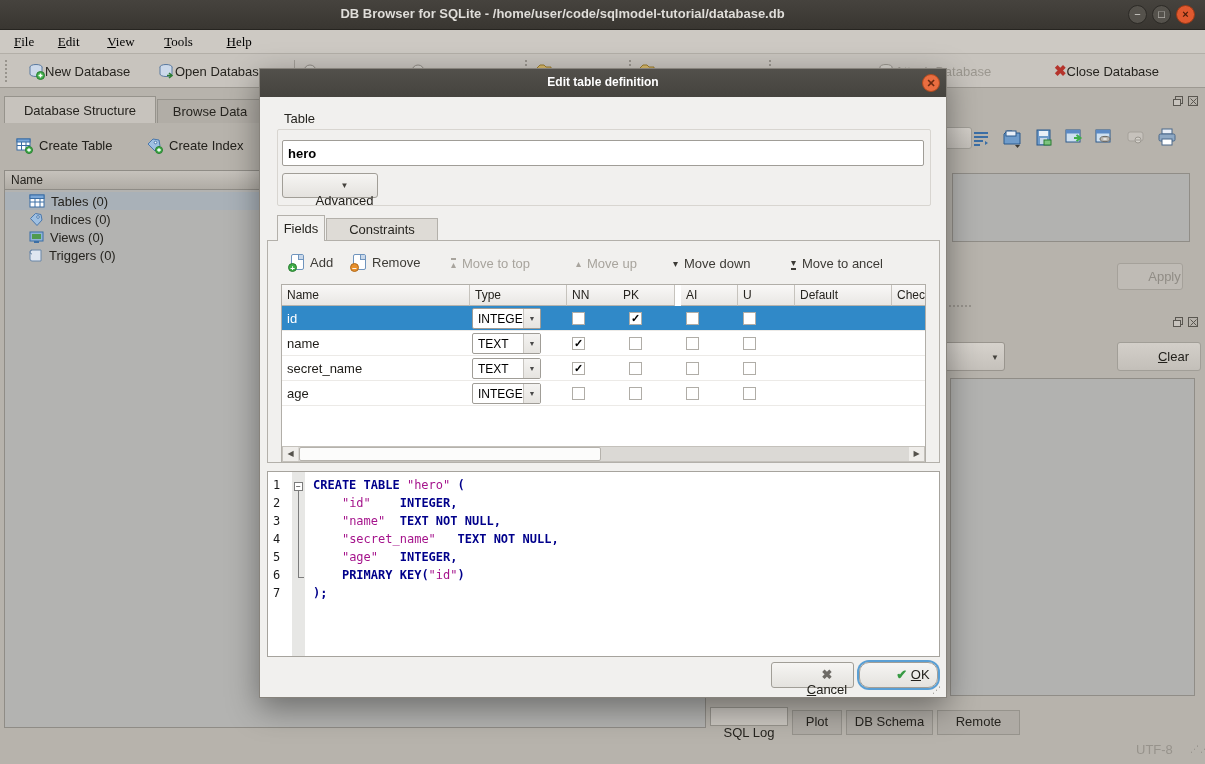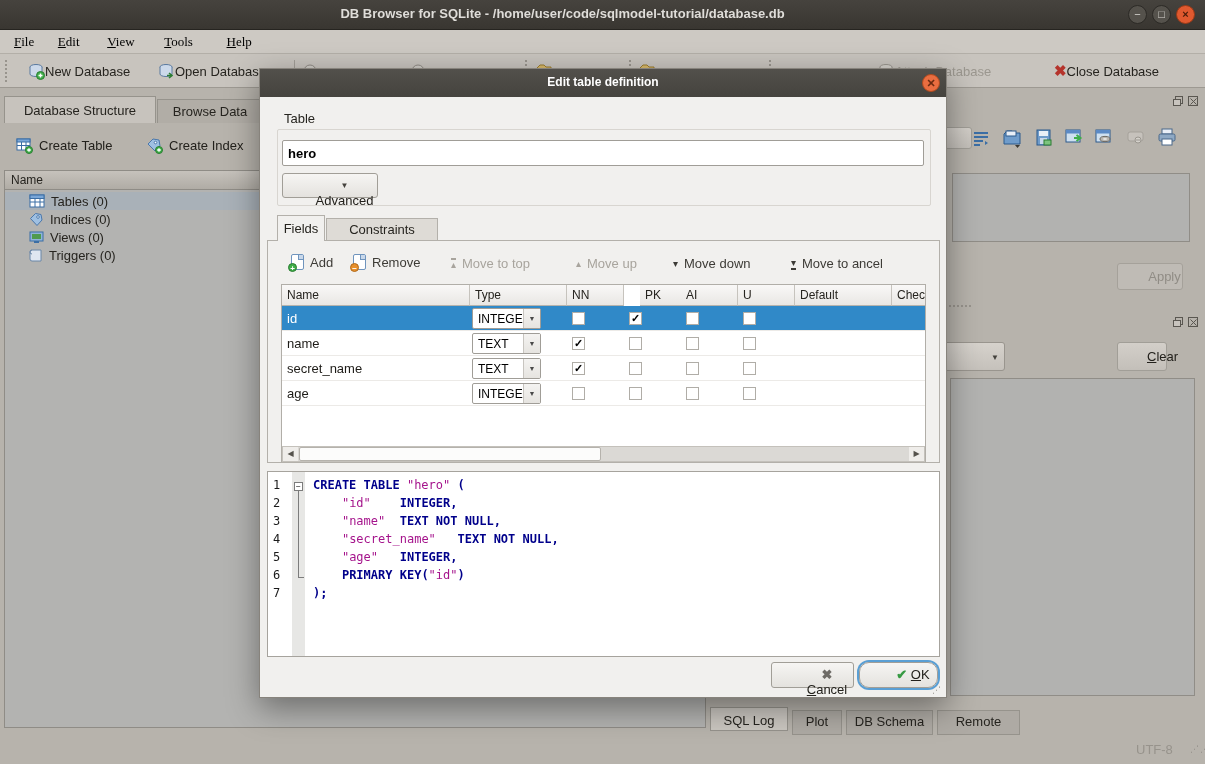--- a/index.html
+++ b/index.html
@@ -37,21 +37,21 @@
 
   
   .dockbtn { width:12px; height:12px; }
   .grayarea { background:#b2b2b0; border:1px solid #908d87; }
   .btn { background:linear-gradient(#f6f5f3,#e4e2de); border:1px solid #a19e97; border-radius:3px; text-align:center; color:#23211c;padding-left:29px; }
   .btn.graychrome { background:linear-gradient(#d3cfc9,#c3bfb9); }
   .btn.disabled { background:#bfbbb5; color:#908c85; border-color:#a5a19a; }
   .combo { background:linear-gradient(#d6d2cc,#c5c1bb); border:1px solid #99958e; border-radius:3px; }
   .combo .arr { position:absolute; right:5px; top:50%; transform:translateY(-50%); font-size:8px; color:#44423d; }
 
-  .bottomtab { position:absolute; top:707px; height:24px; border:1px solid #96938c; text-align:center; padding-top:5px; }
+  .bottomtab { position:absolute; top:707px; height:14px; border:1px solid #96938c; text-align:center; padding-top:17px; }
   .bottomtab.active { background:#cbc7c1; }
   .bottomtab.inactive { background:#aeaaa4; height:25px; top:710px; padding-top:3px; }
   .statustext { color:#97938c; }
 
   
   .dialog { left:259px; top:68px; width:688px; height:630px; background:#f1f0ee; border:1px solid #87837c; box-shadow:0 10px 30px rgba(0,0,0,.4); z-index:10; }
   .dlg-titlebar { position:absolute; left:0; top:0; width:100%; height:28px; background:linear-gradient(#52504b,#45433e); }
   .dlg-title { position:absolute; width:100%; top:6px; text-align:center; color:#ffffff; font-weight:bold; font-size:12px; }
   .dlg-close { position:absolute; right:6px; top:5px; width:18px; height:18px; border-radius:50%; background:#e96d40; border:1px solid #b04a1e; color:#6b2a10; font-weight:bold; font-size:11px; text-align:center; line-height:16px; }
   .groupframe { position:absolute; border:1px solid #d8d5d0; border-radius:2px; }
@@ -305,21 +305,21 @@
         <rect x="1.5" y="4.5" width="7" height="6" fill="#c8c4be" stroke="#5a5751"></rect>
       </svg></div>
   <div class="abs" style="left:1187px; top:316px;"><svg class="dockbtn" viewBox="0 0 12 12">
         <rect x="1.5" y="1.5" width="9" height="9" fill="none" stroke="#5a5751"></rect>
         <path d="M3.5 3.5 l6 6 m0-6 l-6 6" stroke="#5a5751"></path>
       </svg></div>
 
   <div class="abs combo" style="left:900px; top:342px; width:105px; height:29px;">
     <span class="arr">▼</span>
   </div>
-  <div class="abs btn graychrome" style="left:1117px; top:342px; width:50px; height:29px; padding-top:6px;">
+  <div class="abs btn graychrome" style="left:1117px; top:342px; width:84px; height:29px; padding-top:6px;">
     <span class="accel"><u>C</u>lear</span>
   </div>
   <div class="abs grayarea" style="left:950px; top:378px; width:245px; height:318px;"></div>
 
   <div class="bottomtab active" style="left:710px; width:78px;"><span>SQL Log</span></div>
   <div class="bottomtab inactive" style="left:792px; width:50px;"><span>Plot</span></div>
   <div class="bottomtab inactive" style="left:846px; width:87px;"><span>DB Schema</span></div>
   <div class="bottomtab inactive" style="left:937px; width:83px;"><span>Remote</span></div>
 
   <div class="abs statustext" style="left:1136px; top:742px;">UTF-8</div>
@@ -369,21 +369,21 @@
     </div>
     <div class="ftb" style="left:531px; top:187px;">
       <span class="arrow-ico cap-bottom">▾</span>
       <span>Move to ancel</span>
     </div>
 
     <div class="grid" style="left:21px; top:215px; width:645px; height:178px;">
       <div class="gh" style="left:0; width:188px;">Name</div>
       <div class="gh" style="left:188px; width:97px;">Type</div>
       <div class="gh" style="left:285px; width:57px;">NN</div>
-      <div class="gh" style="left:358px; width:57px;">PK</div>
+      <div class="gh" style="left:336px; width:57px;">PK</div>
       <div class="gh" style="left:399px; width:57px;">AI</div>
       <div class="gh" style="left:456px; width:57px;">U</div>
       <div class="gh" style="left:513px; width:97px;">Default</div>
       <div class="gh" style="left:610px; width:33px; border-right:none;">Check</div>
 
       <div class="grow selected" style="top:21px;">
         <span class="rowname">id</span>
         <span class="typecombo">
             <span class="val">INTEGER</span>
             <span class="dd">▼</span>

